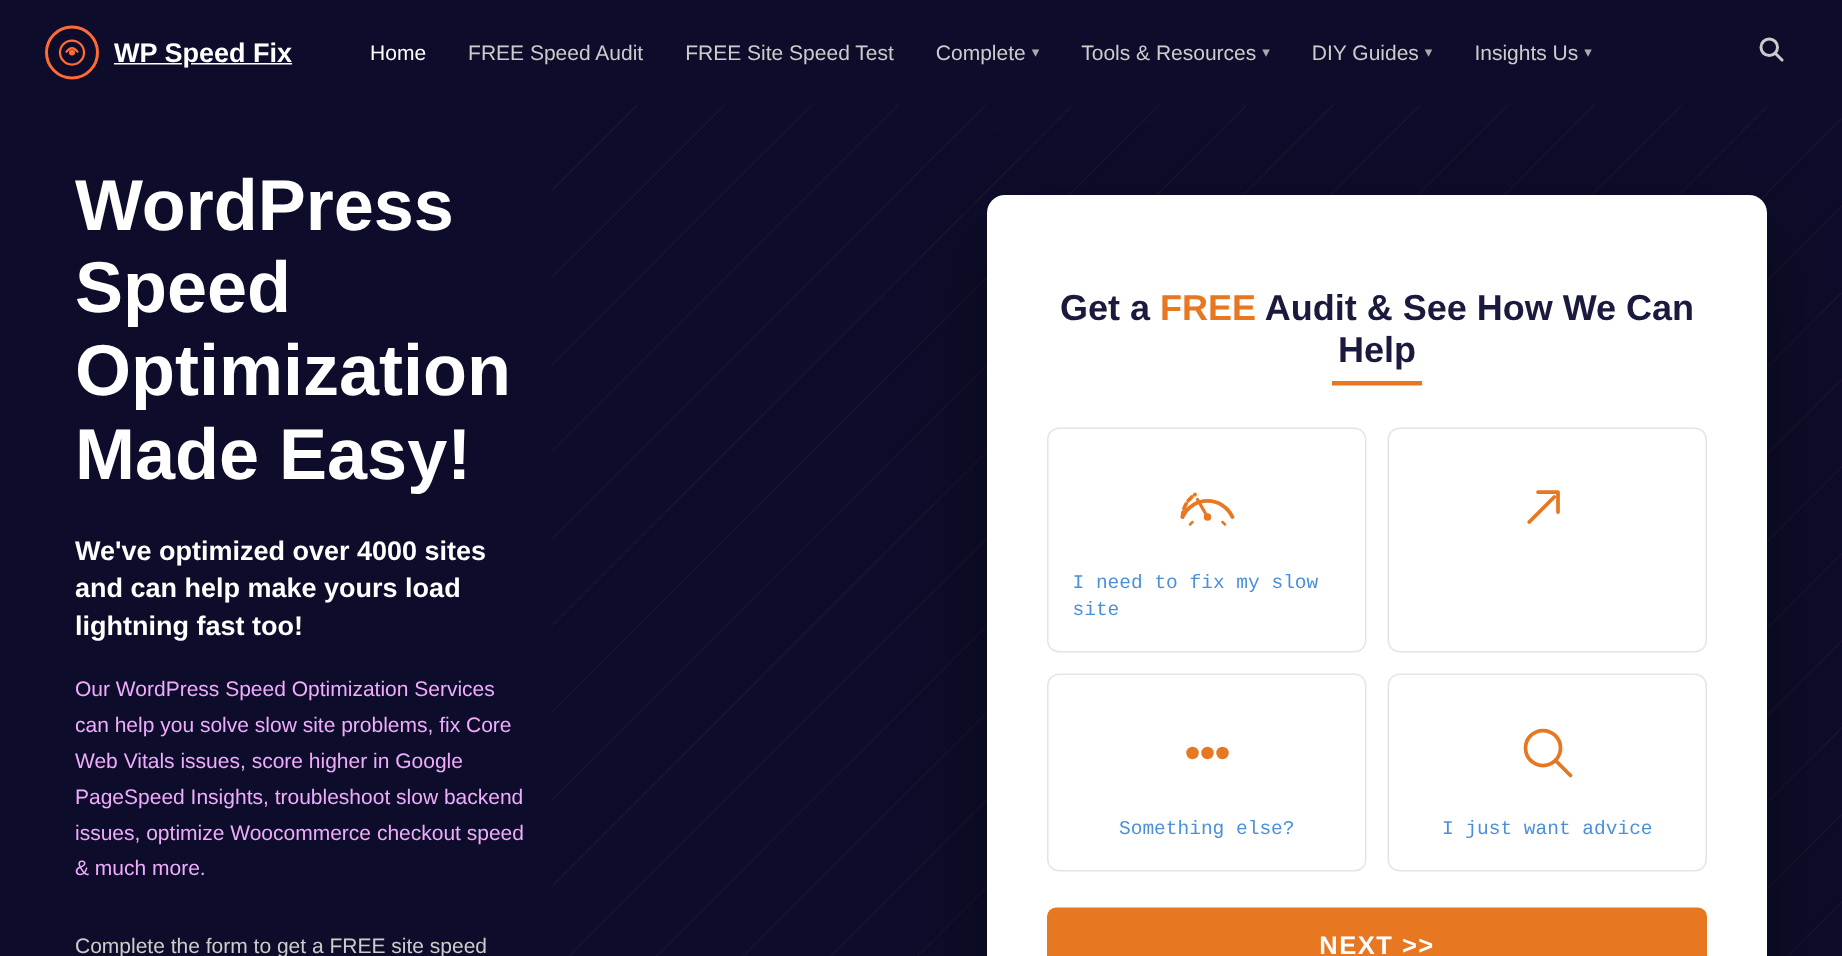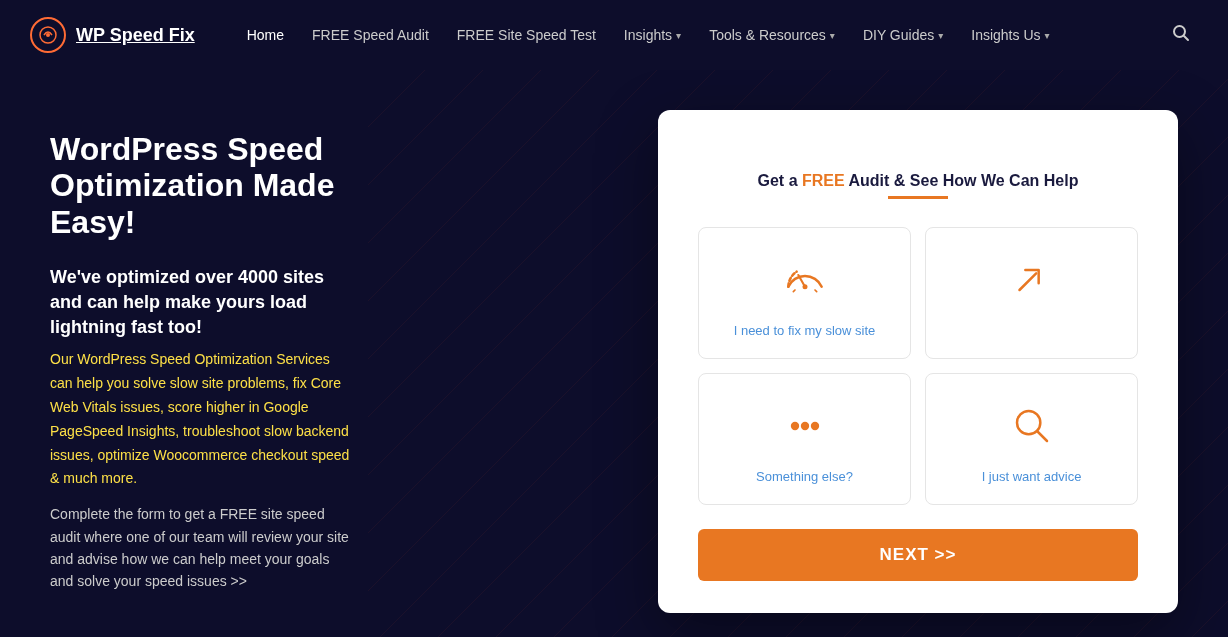--- a/index.html
+++ b/index.html
@@ -90,57 +90,57 @@
     }
 
     .hero-left {
       flex: 1;
       color: #fff;
       max-width: 580px;
       position: relative;
       z-index: 2;
     }
     .hero-heading {
-      font-size: 32px;
+      font-size: 48px;
       font-weight: 900;
       line-height: 1.15;
       margin-bottom: 24px;
     }
     .hero-subheading {
       font-size: 18px;
       font-weight: 700;
-      margin-bottom: 8px;
+      margin-bottom: 18px;
       line-height: 1.4;
     }
     .hero-body {
       font-size: 14px;
-      color: #fde047;
+      color: #f0abfc;
       line-height: 1.7;
-      margin-bottom: 12px;
+      margin-bottom: 28px;
     }
     .hero-cta-text {
       font-size: 14px;
       color: #ccc;
       line-height: 1.6;
     }
 
     
     .hero-card {
       background: #fff;
       border-radius: 12px;
       padding: 36px 40px 32px;
       width: 520px;
       min-width: 520px;
       position: relative;
       z-index: 2;
       box-shadow: 0 20px 60px rgba(0,0,0,0.4);
     }
     .card-title {
       text-align: center;
-      font-size: 16px;
+      font-size: 24px;
       font-weight: 700;
       color: #1a1a3e;
       margin-bottom: 6px;
       margin-top: 26px;
     }
     .card-title span { color: #e87722; }
     .card-underline {
       width: 60px;
       height: 3px;
       background: #e87722;
@@ -168,20 +168,21 @@
       width: 56px;
       height: 56px;
       display: flex;
       align-items: center;
       justify-content: center;
     }
     .card-option-label {
       font-size: 13px;
       color: #4a90d9;
       line-height: 1.4;
+      font-family: Liberation Mono, monospace;
     }
 
     
     .icon-speedometer svg,
     .icon-arrow svg,
     .icon-search svg,
     .icon-dots svg { width: 50px; height: 50px; }
 
     .card-next-btn {
       background: #e87722;
@@ -210,21 +211,21 @@
       </svg>
     </div>
     <span>WP Speed Fix</span>
   </div>
 
   <div class="nav-links">
     <span class="nav-link active">Home</span>
     <span class="nav-link">FREE Speed Audit</span>
     <span class="nav-link">FREE Site Speed Test</span>
     <span class="nav-link">
-      <span>Insights</span>
+      <span>Complete</span>
       <span class="chevron">▾</span>
     </span>
     <span class="nav-link">
       <span>Tools &amp; Resources</span>
       <span class="chevron">▾</span>
     </span>
     <span class="nav-link">
       <span>DIY Guides</span>
       <span class="chevron">▾</span>
     </span>

